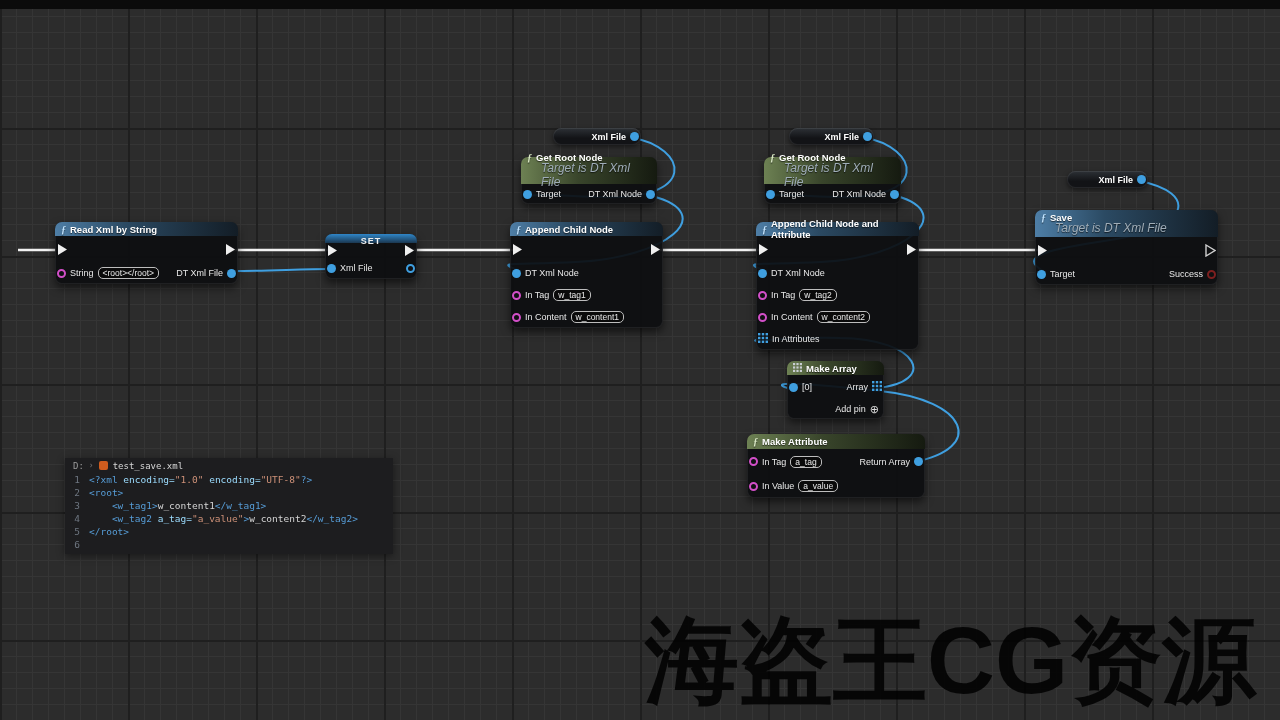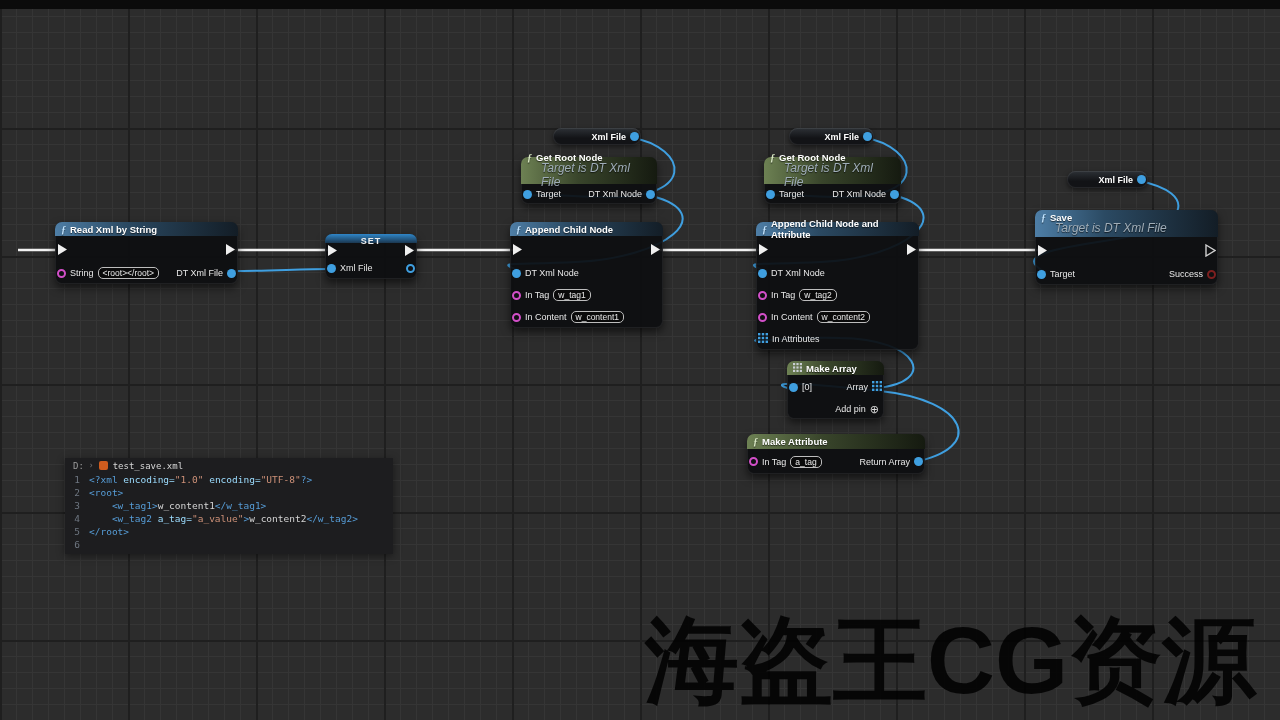--- a/index.html
+++ b/index.html
@@ -356,20 +356,25 @@
   </div>
   <div class="row" style="height:25px;">
     <span class="pin-c pin-mag-h pin-left"></span>
     <span class="lbl">In Tag</span>
     <span class="field">a_tag</span>
     <span class="right">
       <span class="lbl">Return Array</span>
       <span class="pin-c pin-blue pin-right"></span>
     </span>
   </div>
+  <div class="row" style="height:24px;">
+    <span class="pin-c pin-mag-h pin-left"></span>
+    <span class="lbl">In Value</span>
+    <span class="field">a_value</span>
+  </div>
 </div>
 
 <div class="node" style="left:1035px;top:210px;width:183px;">
   <div class="hdr two hdr-blue">
     <span class="fx">ƒ</span>
     <span>Save</span>
     <span class="sub">Target is DT Xml File</span>
   </div>
   <div class="row exec">
     <span class="exec pin-left">

